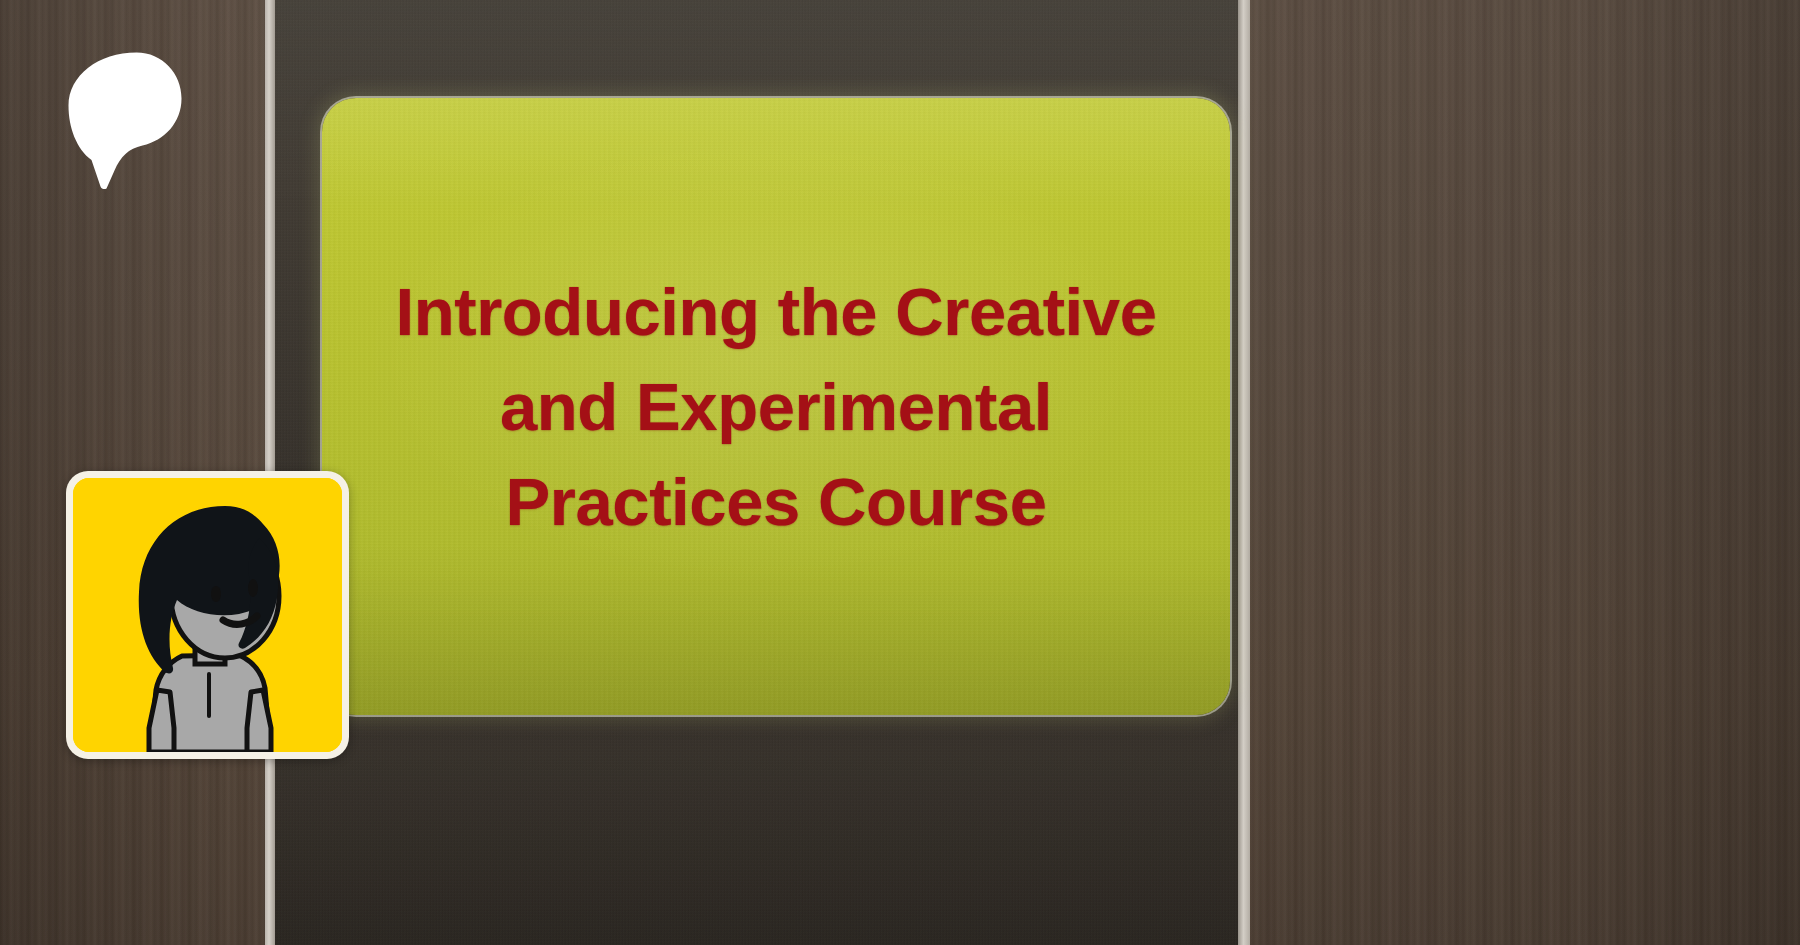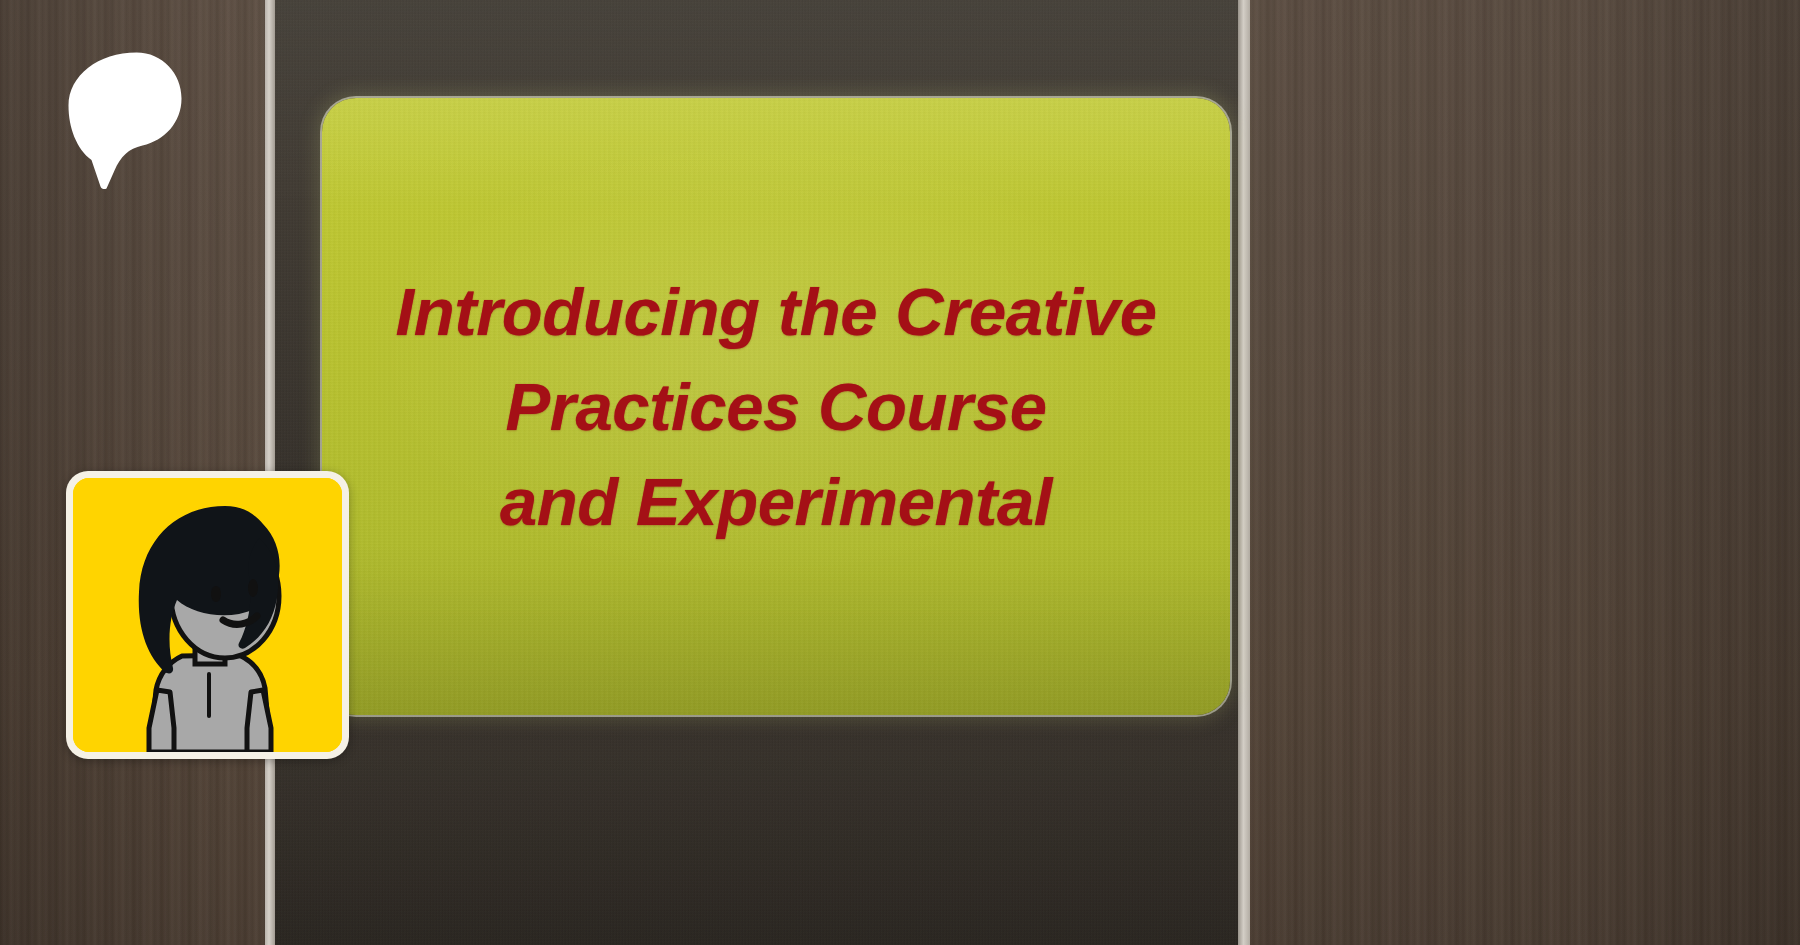--- a/index.html
+++ b/index.html
@@ -144,21 +144,21 @@
     font-weight: bold;
     font-size: 67px;
     line-height: 1.42;
     letter-spacing: -0.4px;
     padding: 0 44px;
     text-shadow:
       0 0 1px rgba(164,16,22,0.55),
       0 1px 2px rgba(120,10,14,0.22);
     filter: blur(0.28px);
   }
-  .slide-text .ln { display: block; white-space: nowrap; font-style: italic; }
+  .slide-text .ln { display: block; white-space: nowrap; }
 
   
   .patreon-logo {
     position: absolute;
     left: 66px;
     top: 48px;
     width: 118px;
     height: 142px;
     z-index: 20;
   }
@@ -201,22 +201,22 @@
   <div class="wood-bg"></div>
 
   <div class="screen-wrap">
     <div class="bezel-left"></div>
     <div class="bezel-right"></div>
     <div class="screen-dark">
 
       <div class="slide">
         <div class="slide-text">
           <span class="ln">Introducing the Creative</span>
+          <span class="ln">and Experimental</span>
           <span class="ln">Practices Course</span>
-          <span class="ln">and Experimental</span>
         </div>
       </div>
 
     </div>
   </div>
 
   <div class="patreon-logo">
     <svg viewBox="0 0 118 142" xmlns="http://www.w3.org/2000/svg" aria-hidden="true">
       <path d="M70.5 4.5
                C96.5 4.5 115.5 25.5 115.5 50.5

